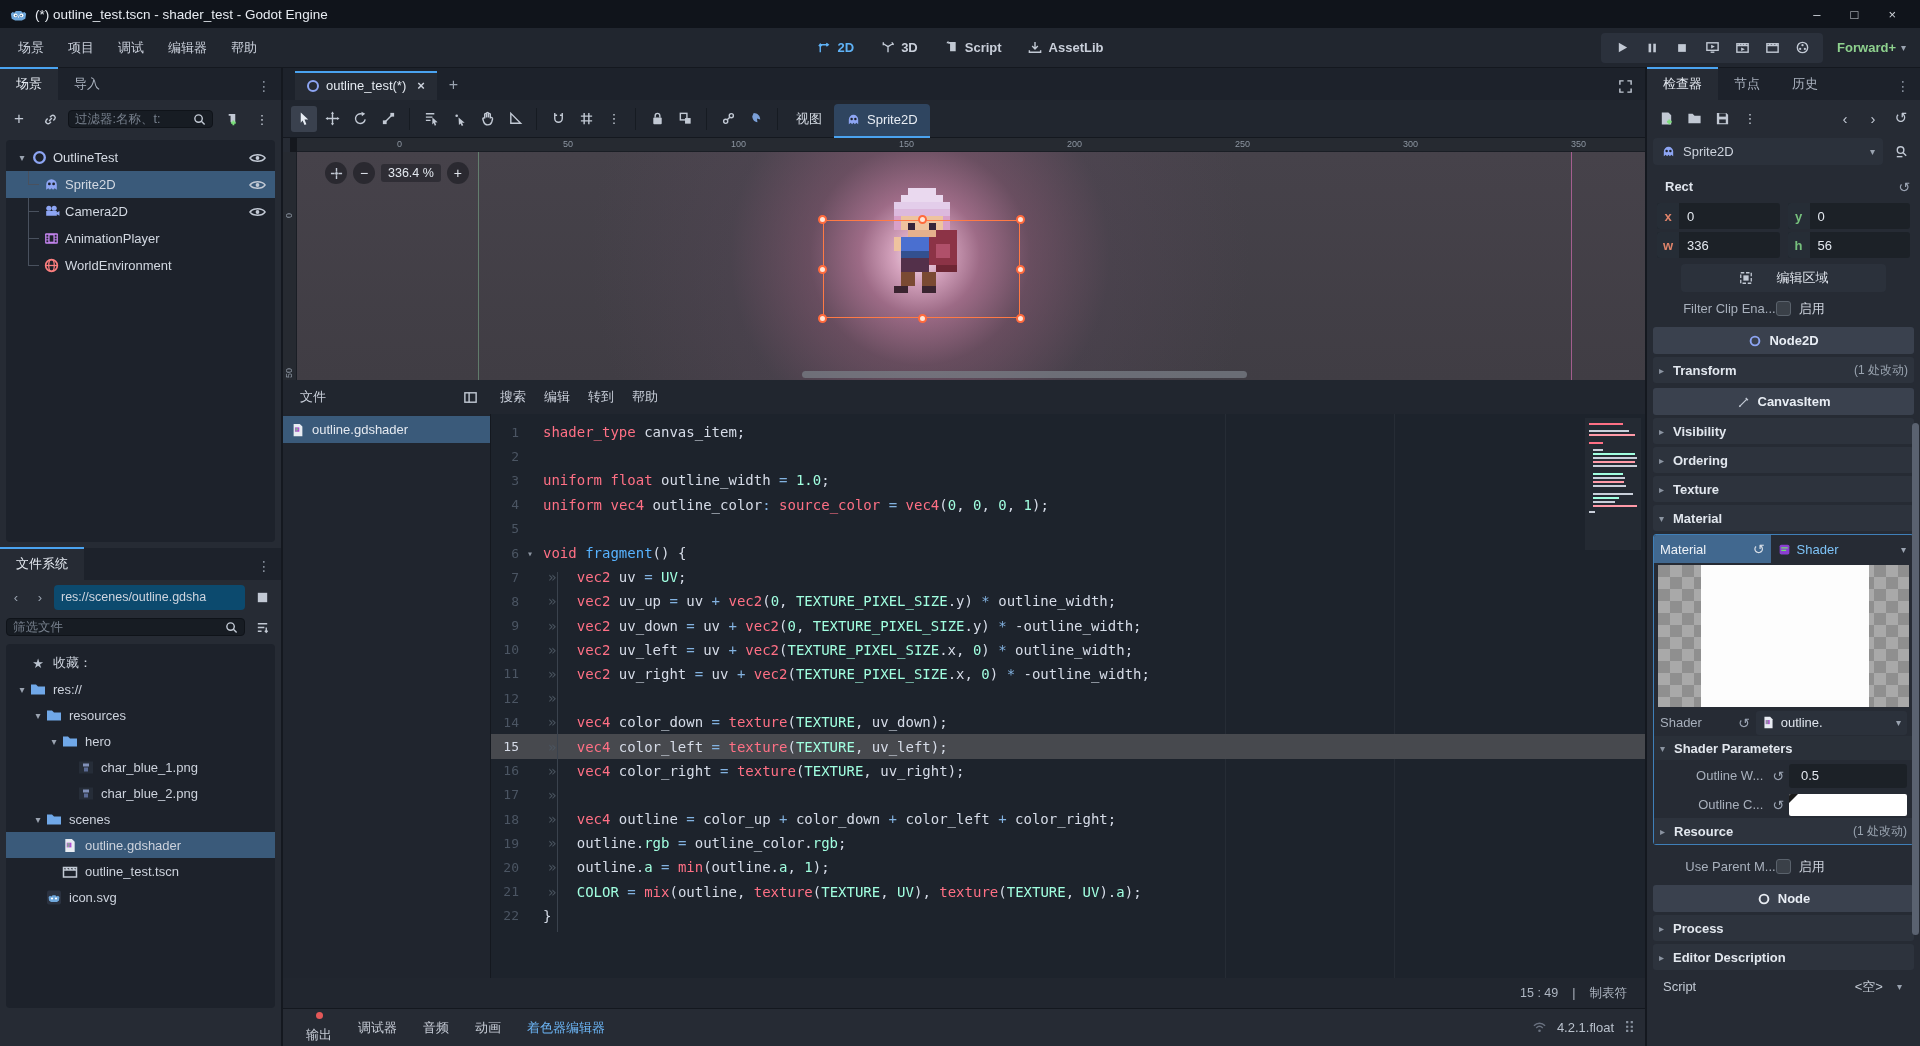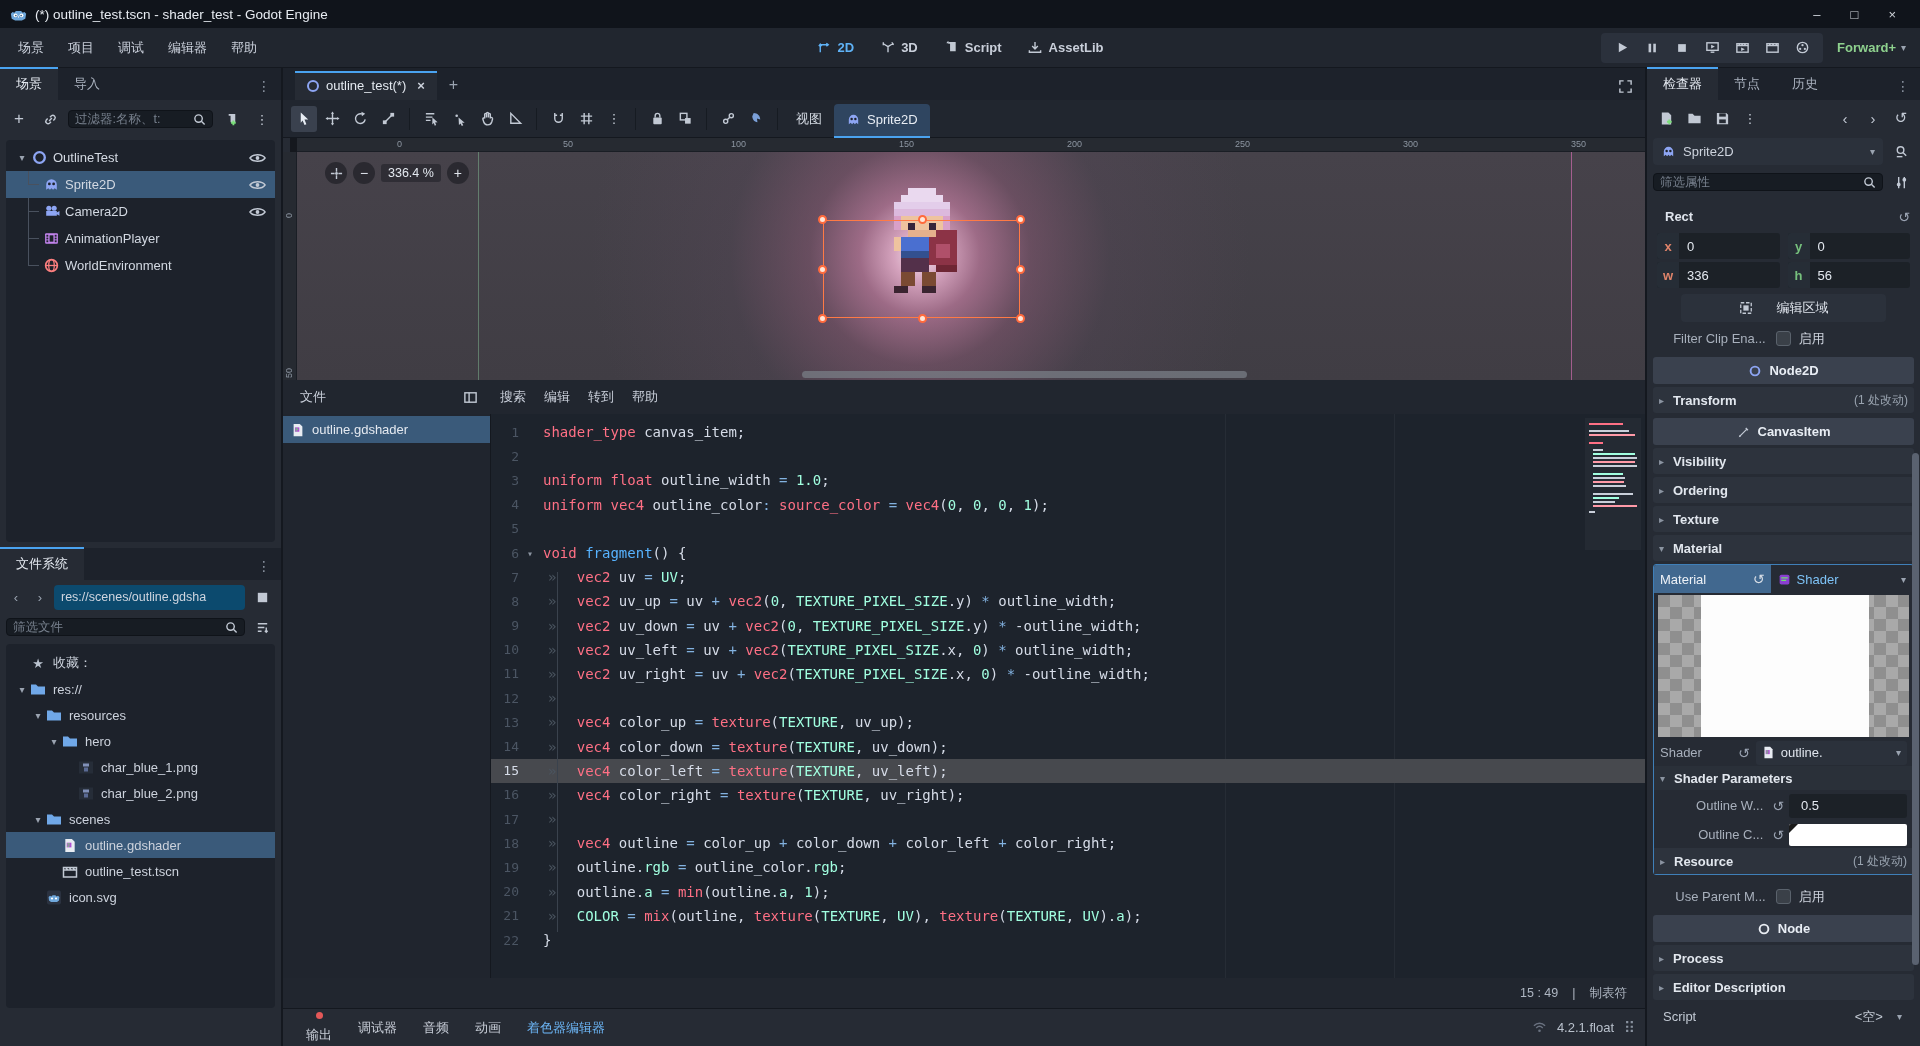--- a/index.html
+++ b/index.html
@@ -156,21 +156,21 @@
   .prop-row { display:flex; align-items:center; height:27px; padding:0 4px; gap:6px; margin-top:3px; }
   .prop-label { color:#c3cad4; white-space:nowrap; overflow:hidden; }
   .revert { color:#9aa3b2; font-size:14px; flex:none; }
   .vpair { display:flex; gap:8px; padding:3px 4px 0; }
   .vbox { flex:1; display:flex; align-items:center; background:#1c2127; border-radius:3px; height:26px; overflow:hidden; }
   .vaxis { width:22px; text-align:center; background:#262d36; align-self:stretch; display:flex; align-items:center; justify-content:center; font-weight:bold; }
   .ax-x,.ax-w { color:#e0846a; } .ax-y,.ax-h { color:#76c07d; }
   .vnum { padding-left:8px; color:#e4e9f0; }
   .btn-wide { display:flex; align-items:center; justify-content:center; gap:24px; height:28px; background:#2b313b; border-radius:4px; margin:6px 28px 2px; color:#dfe4ec; }
   .chk-row { display:flex; align-items:center; height:27px; margin-top:3px; }
-  .chk-row .prop-label { width:47%; text-align:right; padding-right:10px; color:#a8b0bc; }
+  .chk-row .prop-label { width:47%; text-align:right; color:#a8b0bc; }
   .checkbox { width:15px; height:15px; border-radius:3px; background:#3a4048; border:1px solid #5a626c; margin-right:8px; flex:none; }
   .mat-box { border:1px solid #3f7fb8; border-radius:3px; margin-top:3px; }
   .mat-row { display:flex; height:28px; }
   .mat-key { width:45%; background:#41688f; display:flex; align-items:center; padding:0 6px; color:#eef2f7; border-radius:2px 0 0 0; }
   .mat-key .revert { margin-left:auto; color:#d8dee6; }
   .mat-val { flex:1; display:flex; align-items:center; gap:6px; padding:0 7px; color:#7ec3f7; }
   .mat-val .chev { margin-left:auto; }
   .preview { height:142px; margin:2px 4px;
     background:conic-gradient(#a9a9a9 25%,#8f8f8f 0 50%,#a9a9a9 0 75%,#8f8f8f 0) 0 0/24px 24px; position:relative; }
   .preview .white { position:absolute; left:17%; right:16%; top:0; bottom:0; background:#fdfdfd; }
@@ -724,21 +724,20 @@
                 <div class="cline"><span class="ln">3</span><span class="fold"></span><span class="ccode"><span class="tk-k">uniform</span><span class="tk-t"> </span><span class="tk-k">float</span><span class="tk-t"> outline_width </span><span class="tk-o">=</span><span class="tk-t"> </span><span class="tk-n">1.0</span><span class="tk-t">;</span></span></div>
                 <div class="cline"><span class="ln">4</span><span class="fold"></span><span class="ccode"><span class="tk-k">uniform</span><span class="tk-t"> </span><span class="tk-k">vec4</span><span class="tk-t"> outline_color</span><span class="tk-o">:</span><span class="tk-t"> </span><span class="tk-k">source_color</span><span class="tk-t"> </span><span class="tk-o">=</span><span class="tk-t"> </span><span class="tk-k">vec4</span><span class="tk-t">(</span><span class="tk-n">0</span><span class="tk-t">, </span><span class="tk-n">0</span><span class="tk-t">, </span><span class="tk-n">0</span><span class="tk-t">, </span><span class="tk-n">1</span><span class="tk-t">);</span></span></div>
                 <div class="cline"><span class="ln">5</span><span class="fold"></span><span class="ccode"></span></div>
                 <div class="cline"><span class="ln">6</span><span class="fold">▾</span><span class="ccode"><span class="tk-k">void</span><span class="tk-t"> </span><span class="tk-f">fragment</span><span class="tk-t">() {</span></span></div>
                 <div class="cline"><span class="ln">7</span><span class="fold"></span><span class="ccode"><span class="tabm">»</span><span class="tk-k">vec2</span><span class="tk-t"> uv </span><span class="tk-o">=</span><span class="tk-t"> </span><span class="tk-b">UV</span><span class="tk-t">;</span></span></div>
                 <div class="cline"><span class="ln">8</span><span class="fold"></span><span class="ccode"><span class="tabm">»</span><span class="tk-k">vec2</span><span class="tk-t"> uv_up </span><span class="tk-o">=</span><span class="tk-t"> uv </span><span class="tk-o">+</span><span class="tk-t"> </span><span class="tk-k">vec2</span><span class="tk-t">(</span><span class="tk-n">0</span><span class="tk-t">, </span><span class="tk-b">TEXTURE_PIXEL_SIZE</span><span class="tk-t">.y) </span><span class="tk-o">*</span><span class="tk-t"> outline_width;</span></span></div>
                 <div class="cline"><span class="ln">9</span><span class="fold"></span><span class="ccode"><span class="tabm">»</span><span class="tk-k">vec2</span><span class="tk-t"> uv_down </span><span class="tk-o">=</span><span class="tk-t"> uv </span><span class="tk-o">+</span><span class="tk-t"> </span><span class="tk-k">vec2</span><span class="tk-t">(</span><span class="tk-n">0</span><span class="tk-t">, </span><span class="tk-b">TEXTURE_PIXEL_SIZE</span><span class="tk-t">.y) </span><span class="tk-o">*</span><span class="tk-t"> -outline_width;</span></span></div>
                 <div class="cline"><span class="ln">10</span><span class="fold"></span><span class="ccode"><span class="tabm">»</span><span class="tk-k">vec2</span><span class="tk-t"> uv_left </span><span class="tk-o">=</span><span class="tk-t"> uv </span><span class="tk-o">+</span><span class="tk-t"> </span><span class="tk-k">vec2</span><span class="tk-t">(</span><span class="tk-b">TEXTURE_PIXEL_SIZE</span><span class="tk-t">.x, </span><span class="tk-n">0</span><span class="tk-t">) </span><span class="tk-o">*</span><span class="tk-t"> outline_width;</span></span></div>
                 <div class="cline"><span class="ln">11</span><span class="fold"></span><span class="ccode"><span class="tabm">»</span><span class="tk-k">vec2</span><span class="tk-t"> uv_right </span><span class="tk-o">=</span><span class="tk-t"> uv </span><span class="tk-o">+</span><span class="tk-t"> </span><span class="tk-k">vec2</span><span class="tk-t">(</span><span class="tk-b">TEXTURE_PIXEL_SIZE</span><span class="tk-t">.x, </span><span class="tk-n">0</span><span class="tk-t">) </span><span class="tk-o">*</span><span class="tk-t"> -outline_width;</span></span></div>
                 <div class="cline"><span class="ln">12</span><span class="fold"></span><span class="ccode"><span class="tabm">»</span></span></div>
-                <div class="cline"><span class="ln">13</span><span class="fold"></span><span class="ccode"><span class="tabm">»</span><span class="tk-k">vec4</span><span class="tk-t"> color_up </span><span class="tk-o">=</span><span class="tk-t"> </span><span class="tk-k">texture</span><span class="tk-t">(</span><span class="tk-b">TEXTURE</span><span class="tk-t">, uv_up);</span></span></div>
                 <div class="cline"><span class="ln">14</span><span class="fold"></span><span class="ccode"><span class="tabm">»</span><span class="tk-k">vec4</span><span class="tk-t"> color_down </span><span class="tk-o">=</span><span class="tk-t"> </span><span class="tk-k">texture</span><span class="tk-t">(</span><span class="tk-b">TEXTURE</span><span class="tk-t">, uv_down);</span></span></div>
                 <div class="cline cur"><span class="ln" style="color: rgb(214, 220, 232);">15</span><span class="fold"></span><span class="ccode"><span class="tabm">»</span><span class="tk-k">vec4</span><span class="tk-t"> color_left </span><span class="tk-o">=</span><span class="tk-t"> </span><span class="tk-k">texture</span><span class="tk-t">(</span><span class="tk-b">TEXTURE</span><span class="tk-t">, uv_left);</span></span></div>
                 <div class="cline"><span class="ln">16</span><span class="fold"></span><span class="ccode"><span class="tabm">»</span><span class="tk-k">vec4</span><span class="tk-t"> color_right </span><span class="tk-o">=</span><span class="tk-t"> </span><span class="tk-k">texture</span><span class="tk-t">(</span><span class="tk-b">TEXTURE</span><span class="tk-t">, uv_right);</span></span></div>
                 <div class="cline"><span class="ln">17</span><span class="fold"></span><span class="ccode"><span class="tabm">»</span></span></div>
                 <div class="cline"><span class="ln">18</span><span class="fold"></span><span class="ccode"><span class="tabm">»</span><span class="tk-k">vec4</span><span class="tk-t"> outline </span><span class="tk-o">=</span><span class="tk-t"> color_up </span><span class="tk-o">+</span><span class="tk-t"> color_down </span><span class="tk-o">+</span><span class="tk-t"> color_left </span><span class="tk-o">+</span><span class="tk-t"> color_right;</span></span></div>
                 <div class="cline"><span class="ln">19</span><span class="fold"></span><span class="ccode"><span class="tabm">»</span><span class="tk-t">outline.</span><span class="tk-b">rgb</span><span class="tk-t"> </span><span class="tk-o">=</span><span class="tk-t"> outline_color.</span><span class="tk-b">rgb</span><span class="tk-t">;</span></span></div>
                 <div class="cline"><span class="ln">20</span><span class="fold"></span><span class="ccode"><span class="tabm">»</span><span class="tk-t">outline.</span><span class="tk-b">a</span><span class="tk-t"> </span><span class="tk-o">=</span><span class="tk-t"> </span><span class="tk-k">min</span><span class="tk-t">(outline.</span><span class="tk-b">a</span><span class="tk-t">, </span><span class="tk-n">1</span><span class="tk-t">);</span></span></div>
                 <div class="cline"><span class="ln">21</span><span class="fold"></span><span class="ccode"><span class="tabm">»</span><span class="tk-b">COLOR</span><span class="tk-t"> </span><span class="tk-o">=</span><span class="tk-t"> </span><span class="tk-k">mix</span><span class="tk-t">(outline, </span><span class="tk-k">texture</span><span class="tk-t">(</span><span class="tk-b">TEXTURE</span><span class="tk-t">, </span><span class="tk-b">UV</span><span class="tk-t">), </span><span class="tk-k">texture</span><span class="tk-t">(</span><span class="tk-b">TEXTURE</span><span class="tk-t">, </span><span class="tk-b">UV</span><span class="tk-t">).</span><span class="tk-b">a</span><span class="tk-t">);</span></span></div>
                 <div class="cline"><span class="ln">22</span><span class="fold"></span><span class="ccode"><span class="tk-t">}</span></span></div>
               </div>
@@ -843,36 +842,20 @@
           <span class="chev">▾</span>
         </div>
         <span class="tbtn">
             <svg viewBox="0 0 16 16">
               <circle class="ic" cx="7" cy="6.5" r="3.5"></circle>
               <path class="ic" d="M9.5 9 L13 12.5"></path>
               <path class="ic" d="M3 13.5 H9"></path>
             </svg>
           </span>
       </div>
-      <div class="obj-row">
-        <div class="filter-box" style="flex:1;">
-          <input placeholder="筛选属性" style="">
-          <svg width="13" height="13" viewBox="0 0 14 14">
-              <circle class="ic" cx="6" cy="6" r="4"></circle>
-              <path class="ic" d="M9 9 L12.5 12.5"></path>
-            </svg>
-        </div>
-        <span class="tbtn">
-            <svg viewBox="0 0 16 16">
-              <path class="ic" d="M5 2 V14 M11 2 V14"></path>
-              <circle class="icf" cx="5" cy="10" r="2"></circle>
-              <circle class="icf" cx="11" cy="5" r="2"></circle>
-            </svg>
-          </span>
-      </div>
 
       <div class="insp-scroll">
         <div class="insp-inner">
           <div class="prop-row" style="margin-top:2px;">
             <span class="prop-label" style="font-weight:bold; color:#dfe4ec; padding-left:8px;">Rect</span>
             <span class="revert" style="margin-left:auto;">↺</span>
           </div>
           <div class="vpair">
             <div class="vbox">
                 <span class="vaxis ax-x">x</span>

